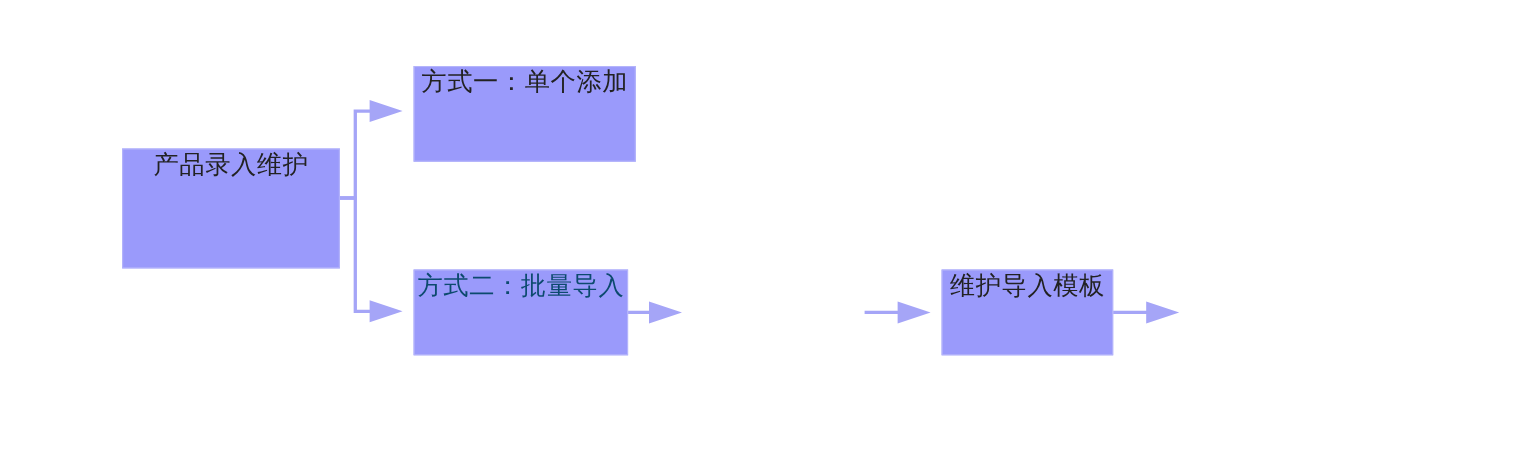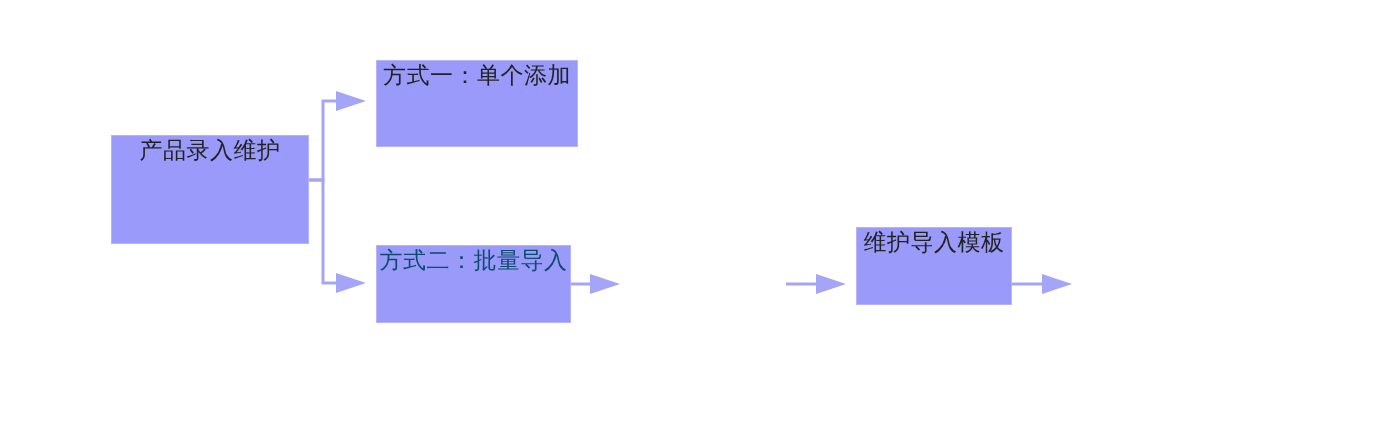--- a/index.html
+++ b/index.html
@@ -86,18 +86,18 @@
 
   <div class="node" style="left: 376px; top: 60px; width: 202px; height: 87px; background: rgb(154, 154, 251); border-color: rgb(180, 180, 251); color: rgb(34, 34, 34);">
     <span>方式一：单个添加</span>
   </div>
 
   <div class="node" style="left: 376px; top: 245px; width: 195px; height: 78px; background: rgb(154, 154, 251); border-color: rgb(180, 180, 251); color: #0c4a6e;">
     <span>方式二：批量导入</span>
   </div>
 
 
-  <div class="node" style="left: 856px; top: 227px; width: 156px; height: 78px; background: rgb(154, 154, 251); border-color: rgb(180, 180, 251); color: rgb(34, 34, 34);">
+  <div class="node" style="left: 856px; top: 245px; width: 156px; height: 78px; background: rgb(154, 154, 251); border-color: rgb(180, 180, 251); color: rgb(34, 34, 34);">
     <span>维护导入模板</span>
   </div>
 
 
 </div>
 
 </body></html>

